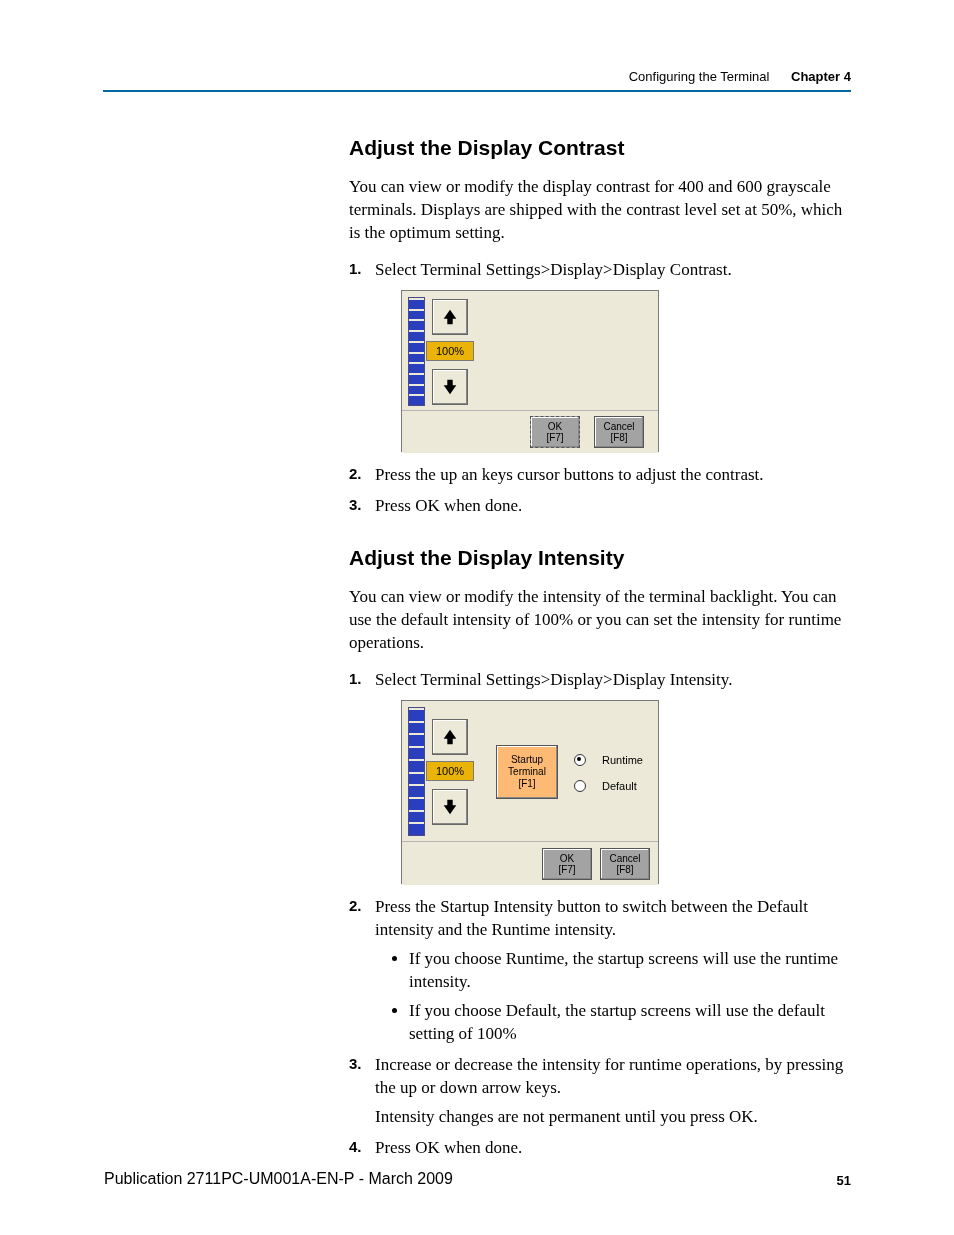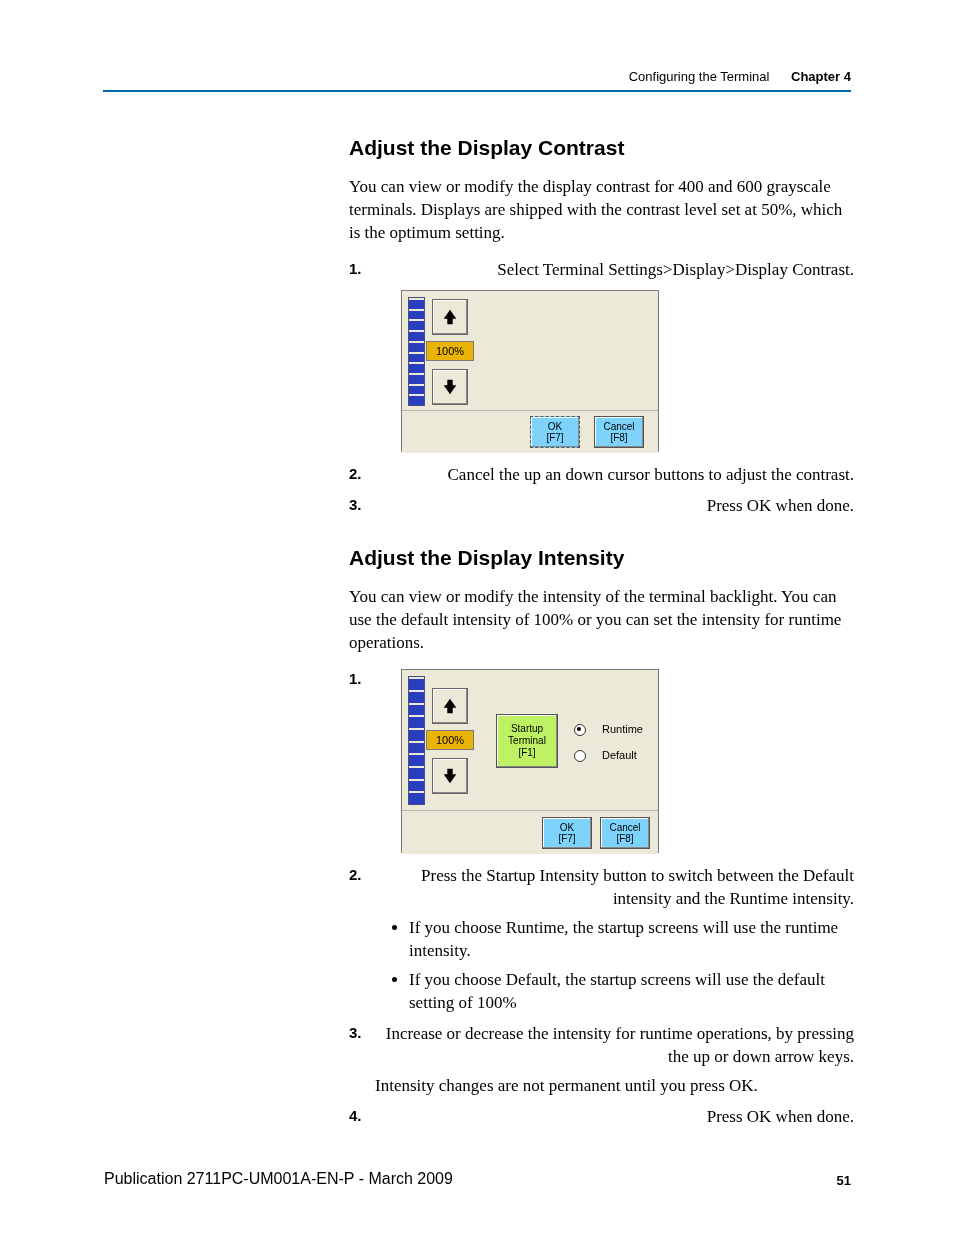--- a/index.html
+++ b/index.html
@@ -61,21 +61,20 @@
   ol.steps > li .num {
     position: absolute;
     left: 0;
     top: 0;
     font-family: Arial, Helvetica, sans-serif;
     font-weight: bold;
     font-size: 15px;
   }
   ol.steps > li .step-text {
     display: block;
-    text-align: right;
   }
   ol.steps > li .step-follow {
     display: block;
     margin-top: 6px;
   }
   ul.bullets {
     list-style: disc;
     margin: 6px 0 0 34px;
     padding: 0;
   }
@@ -144,21 +143,21 @@
     background: #eab308;
     font-family: Arial, sans-serif;
     font-size: 11px;
     display: flex;
     align-items: center;
     justify-content: center;
   }
   .dlg-btn {
     position: absolute;
     height: 30px;
-    background: #7dd3fc;
+    background: #a3a3a3;
     border: 1px solid #555;
     box-shadow: inset -1px -1px 0 #888, inset 1px 1px 0 #fff;
     font-family: Arial, sans-serif;
     font-size: 10px;
     line-height: 1.15;
     display: flex;
     flex-direction: column;
     align-items: center;
     justify-content: center;
   }
@@ -174,21 +173,21 @@
     position: relative;
     background: #ece9d8;
     border-bottom: 1px solid #b5b5b5;
   }
   .startup-btn {
     position: absolute;
     left: 94px;
     top: 44px;
     width: 60px;
     height: 52px;
-    background: #bef264;
+    background: #fdba74;
     border: 1px solid #555;
     box-shadow: inset -1px -1px 0 #888, inset 1px 1px 0 #fff;
     font-family: Arial, sans-serif;
     font-size: 10px;
     line-height: 1.2;
     display: flex;
     flex-direction: column;
     align-items: center;
     justify-content: center;
   }
@@ -292,34 +291,35 @@
               <div class="dlg-btn" style="left:192px; top:5px; width:48px;">
                 <span>Cancel</span>
                 <span>[F8]</span>
               </div>
             </div>
           </div>
         </div>
       </li>
       <li>
         <span class="num">2.</span>
-        <span class="step-text">Cancel the up an down cursor buttons to adjust the contrast.</span>
+        <span class="step-text">Press the up an keys cursor buttons to adjust the contrast.</span>
       </li>
       <li>
         <span class="num">3.</span>
         <span class="step-text">Press OK when done.</span>
       </li>
     </ol>
 
     <h2 class="section" style="margin-top:26px;">Adjust the Display Intensity</h2>
     <p class="body">You can view or modify the intensity of the terminal backlight. You can use the default intensity of 100% or you can set the intensity for runtime operations.</p>
 
     <ol class="steps">
       <li>
         <span class="num">1.</span>
+        <span class="step-text">Select Terminal Settings&gt;Display&gt;Display Intensity.</span>
 
         <div class="figure-wrap">
           <div class="dlg dlg-intensity">
             <div class="int-top">
               <div class="vbar" style="height:127px;">
                 <div class="cell"></div>
                   <div class="cell"></div>
                   <div class="cell"></div>
                 <div class="cell"></div>
                   <div class="cell"></div>

